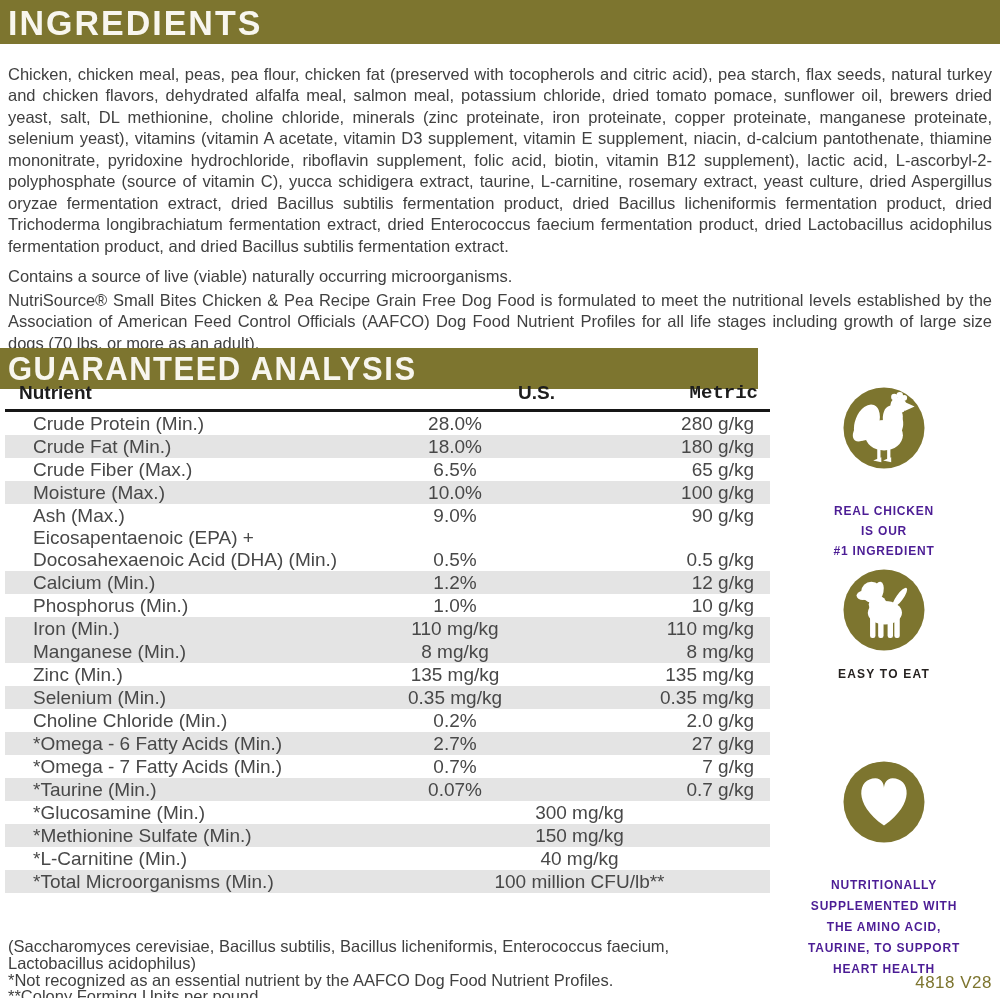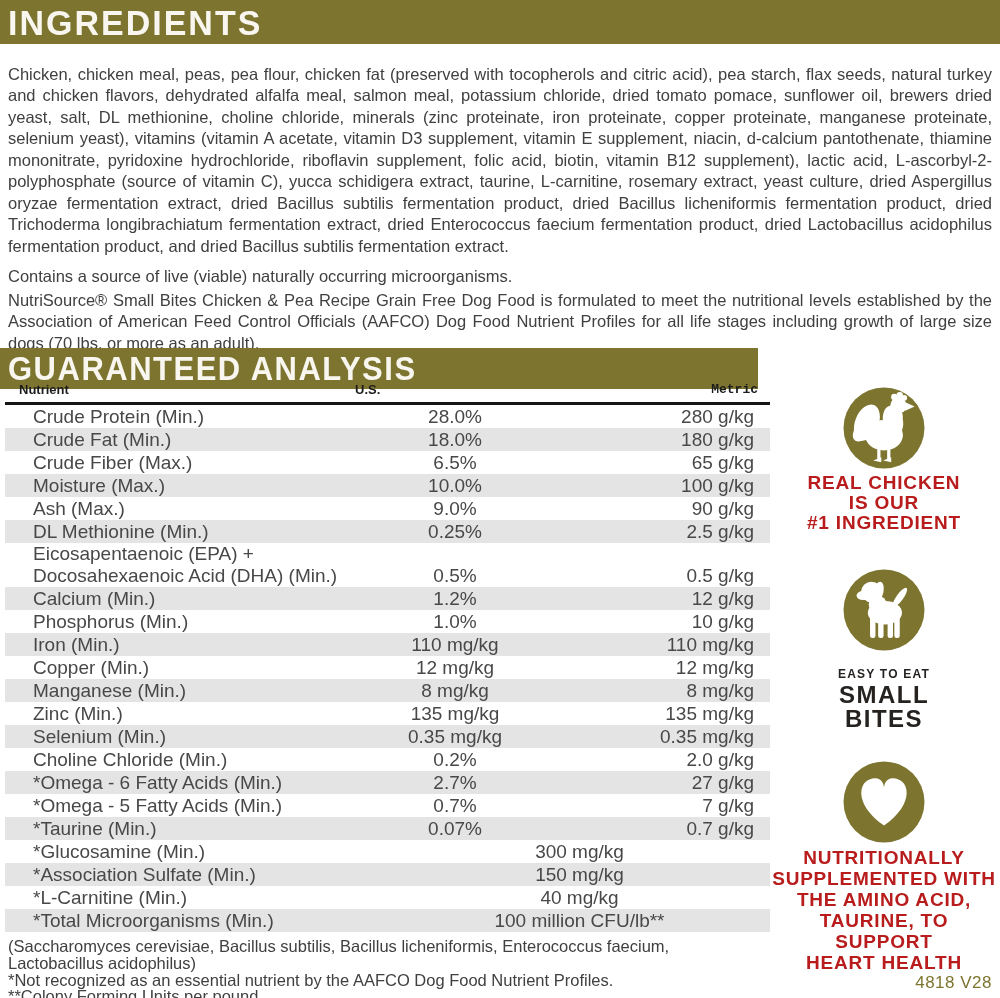--- a/index.html
+++ b/index.html
@@ -21,43 +21,43 @@
        font-size:16.5px;color:#404040;}
   .aafco-statement{position:absolute;top:273px;left:8px;width:984px;
        font-size:16.5px;line-height:21.5px;text-align:justify;color:#404040;}
 
   
   .ga-table{position:absolute;top:380px;left:5px;width:765px;
        border-collapse:collapse;table-layout:fixed;font-size:19px;color:#484848;}
   .ga-table col.c1{width:350px;}
   .ga-table col.c2{width:200px;}
   .ga-table col.c3{width:215px;}
-  .ga-table th{font-weight:700;color:#1d1d1d;font-size:13px;padding:2px 0 5px 0;
+  .ga-table th{font-weight:700;color:#1d1d1d;font-size:19px;padding:2px 0 5px 0;
        border-bottom:3px solid #161616;}
   .ga-table th.h-nutrient{text-align:left;padding-left:14px;}
-  .ga-table th.h-us{text-align:left;}
+  .ga-table th.h-us{text-align:right;}
   .ga-table th.h-metric{text-align:right;padding-right:12px;font-family:Liberation Mono, monospace;}
   .ga-table td{padding:0;vertical-align:bottom;line-height:22px;height:23px;}
   .ga-table tr.stripe td{background:#e4e4e4;}
   .col-nutrient{text-align:left;padding-left:28px !important;white-space:pre-line;}
   .col-us{text-align:center;}
   .col-metric{text-align:right;padding-right:16px !important;}
   .col-span-value{text-align:center;padding-left:34px !important;}
 
   
   .footnotes{position:absolute;top:938px;left:8px;width:750px;
        font-size:16.5px;line-height:16.8px;color:#404040;}
   .footnotes .fn{white-space:pre-line;}
 
   
   .right-rail{position:absolute;top:380px;left:770px;width:228px;height:618px;}
   .badge{position:absolute;left:0;width:228px;display:flex;flex-direction:column;
        align-items:center;text-align:center;}
   .badge-circle{width:90px;height:90px;}
-  .badge-caption{margin-top:0;font-weight:700;color:#b91c1c;font-size:19px;
+  .badge-caption{margin-top:28px;font-weight:700;color:#4c1d95;font-size:12px;
        line-height:20px;letter-spacing:0.8px;white-space:pre-line;}
   .badge-caption-top{margin-top:10px;font-weight:700;color:#262220;font-size:12px;
        letter-spacing:1.2px;line-height:18px;}
   .badge-caption-main{font-weight:700;color:#262220;font-size:24px;line-height:24px;
        letter-spacing:1.5px;white-space:pre-line;}
   .badge-1{top:3px;}
   .badge-2{top:185px;}
   .badge-3{top:377px;}
   .badge-3 .badge-caption{line-height:21px;}
 
@@ -113,25 +113,20 @@
       <tr class="stripe">
         <td class="col-nutrient">Moisture (Max.)</td>
         <td class="col-us">10.0%</td>
         <td class="col-metric">100 g/kg</td>
       </tr>
       <tr>
         <td class="col-nutrient">Ash (Max.)</td>
         <td class="col-us">9.0%</td>
         <td class="col-metric">90 g/kg</td>
       </tr>
-      <tr class="stripe">
-        <td class="col-nutrient">DL Methionine (Min.)</td>
-        <td class="col-us">0.25%</td>
-        <td class="col-metric">2.5 g/kg</td>
-      </tr>
       <tr>
         <td class="col-nutrient">Eicosapentaenoic (EPA) +
 Docosahexaenoic Acid (DHA) (Min.)</td>
         <td class="col-us">0.5%</td>
         <td class="col-metric">0.5 g/kg</td>
       </tr>
       <tr class="stripe">
         <td class="col-nutrient">Calcium (Min.)</td>
         <td class="col-us">1.2%</td>
         <td class="col-metric">12 g/kg</td>
@@ -139,25 +134,20 @@
       <tr>
         <td class="col-nutrient">Phosphorus (Min.)</td>
         <td class="col-us">1.0%</td>
         <td class="col-metric">10 g/kg</td>
       </tr>
       <tr class="stripe">
         <td class="col-nutrient">Iron (Min.)</td>
         <td class="col-us">110 mg/kg</td>
         <td class="col-metric">110 mg/kg</td>
       </tr>
-      <tr>
-        <td class="col-nutrient">Copper (Min.)</td>
-        <td class="col-us">12 mg/kg</td>
-        <td class="col-metric">12 mg/kg</td>
-      </tr>
       <tr class="stripe">
         <td class="col-nutrient">Manganese (Min.)</td>
         <td class="col-us">8 mg/kg</td>
         <td class="col-metric">8 mg/kg</td>
       </tr>
       <tr>
         <td class="col-nutrient">Zinc (Min.)</td>
         <td class="col-us">135 mg/kg</td>
         <td class="col-metric">135 mg/kg</td>
       </tr>
@@ -170,35 +160,35 @@
         <td class="col-nutrient">Choline Chloride (Min.)</td>
         <td class="col-us">0.2%</td>
         <td class="col-metric">2.0 g/kg</td>
       </tr>
       <tr class="stripe">
         <td class="col-nutrient">*Omega - 6 Fatty Acids (Min.)</td>
         <td class="col-us">2.7%</td>
         <td class="col-metric">27 g/kg</td>
       </tr>
       <tr>
-        <td class="col-nutrient">*Omega - 5 Fatty Acids (Min.)</td>
+        <td class="col-nutrient">*Omega - 7 Fatty Acids (Min.)</td>
         <td class="col-us">0.7%</td>
         <td class="col-metric">7 g/kg</td>
       </tr>
       <tr class="stripe">
         <td class="col-nutrient">*Taurine (Min.)</td>
         <td class="col-us">0.07%</td>
         <td class="col-metric">0.7 g/kg</td>
       </tr>
       <tr>
         <td class="col-nutrient">*Glucosamine (Min.)</td>
         <td class="col-span-value" colspan="2">300 mg/kg</td>
       </tr>
       <tr class="stripe">
-        <td class="col-nutrient">*Association Sulfate (Min.)</td>
+        <td class="col-nutrient">*Methionine Sulfate (Min.)</td>
         <td class="col-span-value" colspan="2">150 mg/kg</td>
       </tr>
       <tr>
         <td class="col-nutrient">*L-Carnitine (Min.)</td>
         <td class="col-span-value" colspan="2">40 mg/kg</td>
       </tr>
       <tr class="stripe">
         <td class="col-nutrient">*Total Microorganisms (Min.)</td>
         <td class="col-span-value" colspan="2">100 million CFU/lb**</td>
       </tr>
@@ -249,22 +239,20 @@
         <ellipse cx="43" cy="44" rx="10" ry="10"></ellipse>
         <ellipse cx="51" cy="53" rx="19" ry="13"></ellipse>
         <ellipse cx="67.5" cy="36" rx="3.8" ry="13" transform="rotate(36 67.5 36)"></ellipse>
         <rect x="34.5" y="56" width="6" height="25" rx="2.5"></rect>
         <rect x="43.5" y="60" width="6" height="21" rx="2.5"></rect>
         <rect x="54" y="60" width="6" height="21" rx="2.5"></rect>
         <rect x="61.5" y="56" width="6" height="25" rx="2.5"></rect>
       </g>
     </svg>
     <div class="badge-caption-top">EASY TO EAT</div>
-    <div class="badge-caption-main">SMALL
-BITES</div>
   </div>
 
   <div class="badge badge-3">
     <svg class="badge-circle" viewBox="0 0 100 100">
       <circle cx="50" cy="50" r="45" fill="#7d752f"></circle>
       <path fill="#ffffff" d="M50 76 C15 52 21 23.5 40.5 23.5 C47 23.5 50 29.5 50 34.5 C50 29.5 53 23.5 59.5 23.5 C79 23.5 85 52 50 76 Z"></path>
     </svg>
     <div class="badge-caption">NUTRITIONALLY
 SUPPLEMENTED WITH
 THE AMINO ACID,

